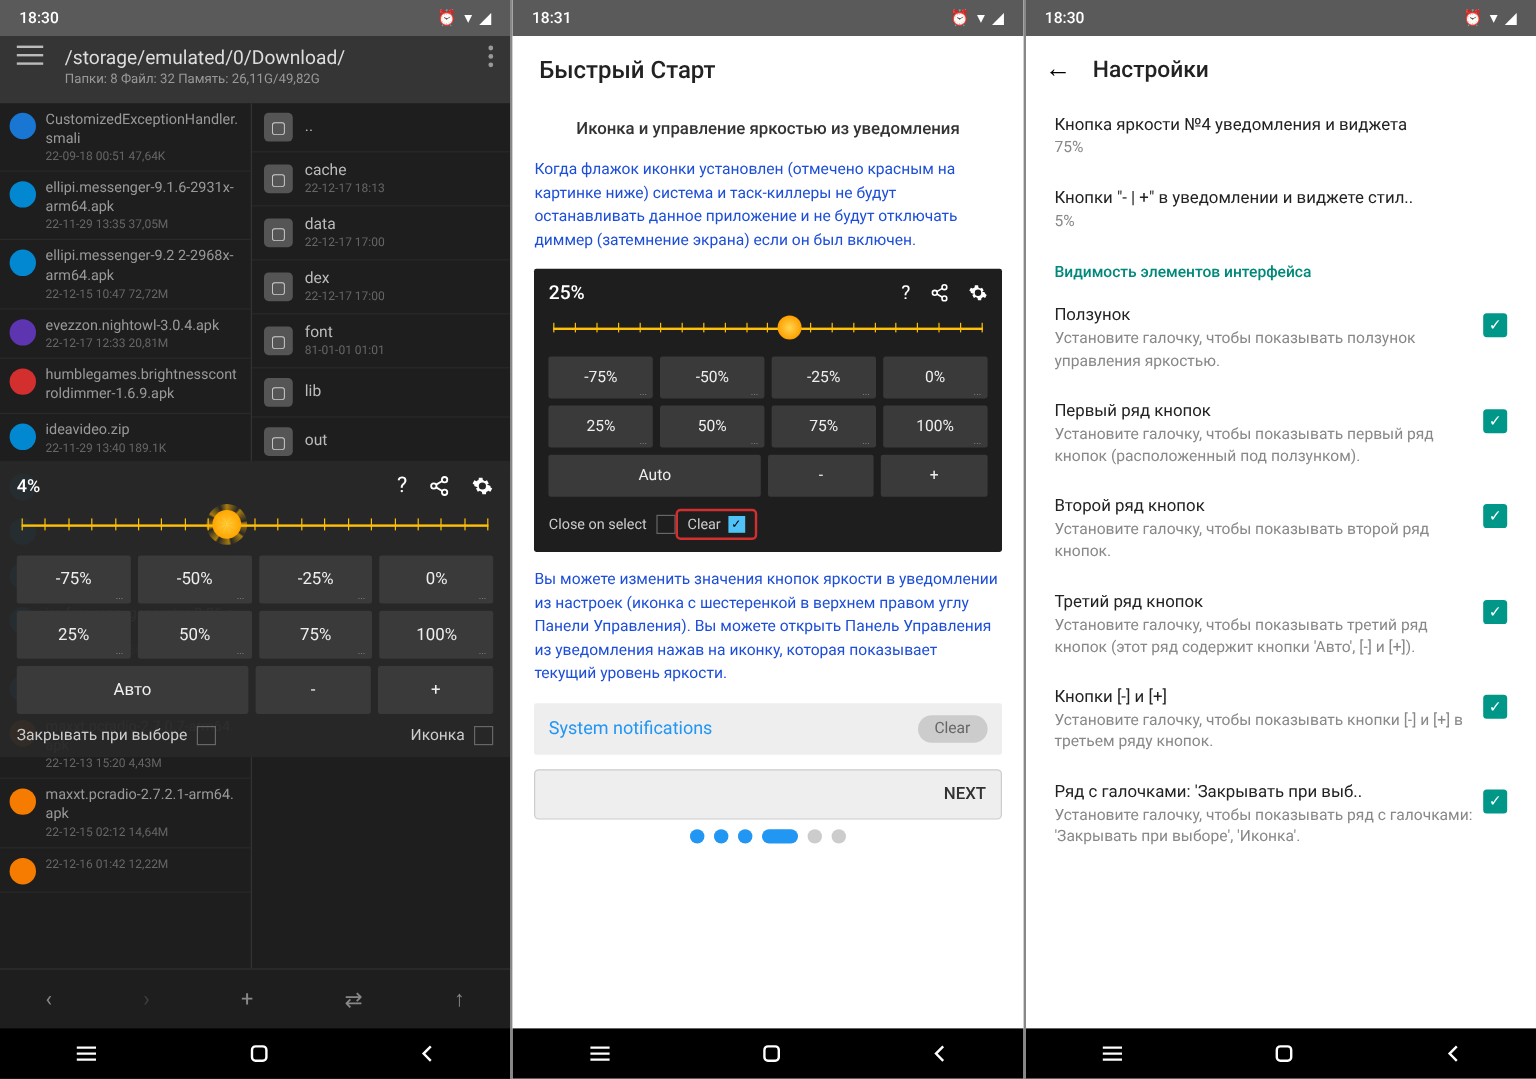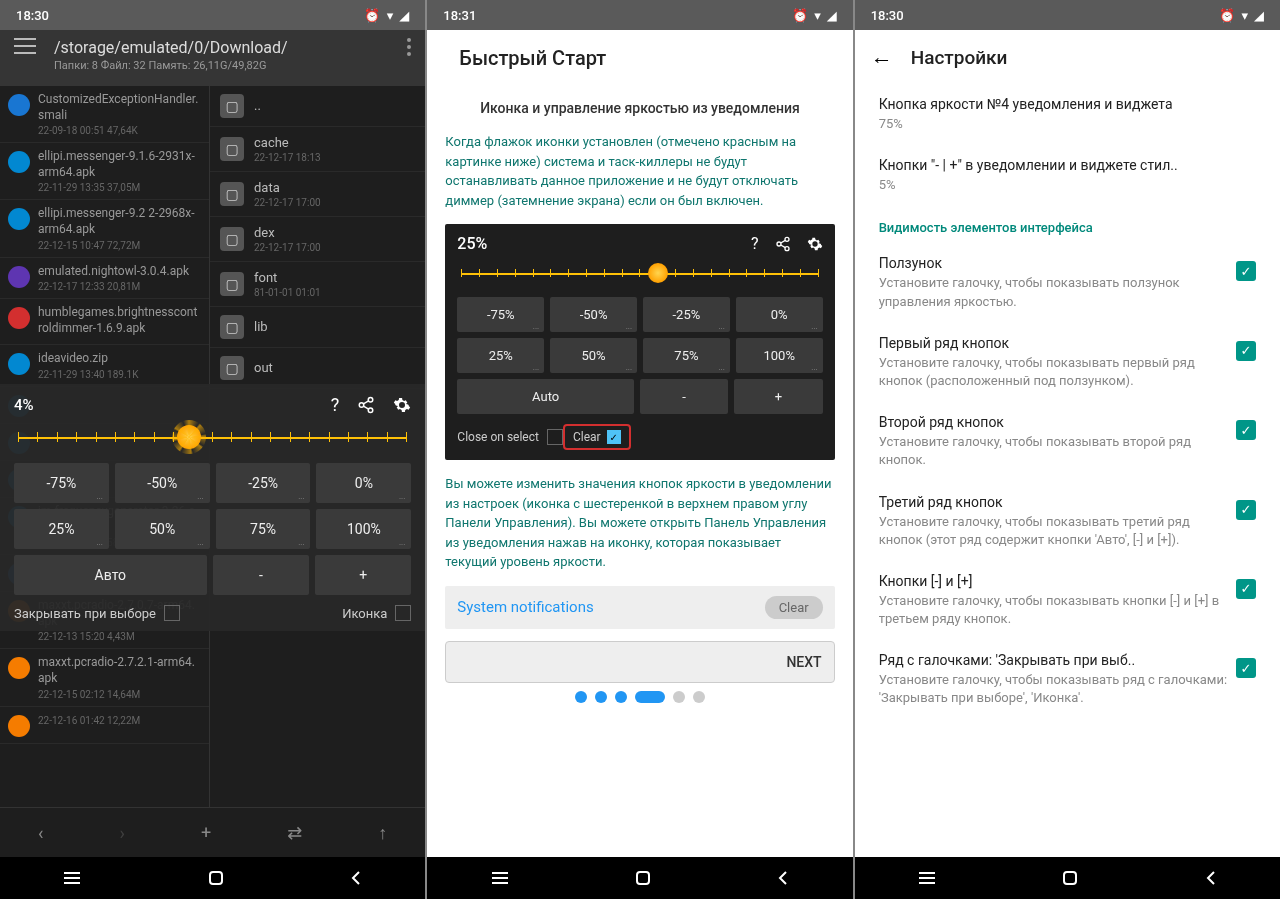--- a/index.html
+++ b/index.html
@@ -60,24 +60,24 @@
 .dimmer-bottom { display: flex; align-items: center; font-size: 13px; color: #ccc; }
 .dimmer-bottom .spacer { flex: 1; }
 .dimmer-check { width: 16px; height: 16px; border: 1px solid #666; margin-left: 8px; cursor: pointer; }
 
 
 .nav-bar { height: 42px; background: #000; display: flex; align-items: center; justify-content: space-around; color: #fff; }
 .nav-bar .nav-icon { cursor: pointer; }
 
 
 .p2 { background: #fff; }
-.p2 .header { padding: 16px 32px; font-size: 20px; font-weight: 500; color: #222; }
+.p2 .header { padding: 16px 22px; font-size: 20px; font-weight: 500; color: #222; }
 .p2 .scroll { flex: 1; overflow: hidden; padding: 4px 18px; }
 .p2 .section-title { text-align: center; font-size: 14px; font-weight: 500; color: #333; margin: 10px 0 16px; }
-.p2 .para { font-size: 13px; color: #0f766e; line-height: 1.5; margin-bottom: 14px; }
+.p2 .para { font-size: 13px; color: #1d4ed8; line-height: 1.5; margin-bottom: 14px; }
 .p2 .preview { background: #1e1e1e; border-radius: 2px; padding: 10px 12px; color: #fff; }
 .p2 .preview-top { display: flex; align-items: center; margin-bottom: 10px; }
 .p2 .preview-top .pct { font-size: 16px; font-weight: 500; }
 .p2 .preview-top .spacer { flex: 1; }
 .p2 .preview-top .icon { margin-left: 16px; font-size: 16px; }
 .p2 .preview-slider { position: relative; height: 20px; margin: 8px 4px 14px; }
 .p2 .preview-slider .track { position: absolute; top: 50%; left: 0; right: 0; height: 2px; background: #ffc107; }
 .p2 .preview-slider .ticks { position: absolute; top: 50%; left: 0; right: 0; height: 8px; transform: translateY(-50%); display: flex; justify-content: space-between; }
 .p2 .preview-slider .ticks span { width: 1px; background: #ffc107; }
 .p2 .preview-slider .thumb { position: absolute; top: 50%; left: 55%; transform: translate(-50%,-50%); width: 20px; height: 20px; background: radial-gradient(circle,#ffd54f 0%,#ffa000 70%); border-radius: 50%; }
@@ -164,21 +164,21 @@
         <div class="file-item">
           <div class="file-icon teal"></div>
           <div>
             <div class="file-name">ellipi.messenger-9.2 2-2968x-arm64.apk</div>
             <div class="file-meta">22-12-15 10:47  72,72M</div>
           </div>
         </div>
         <div class="file-item">
           <div class="file-icon purple"></div>
           <div>
-            <div class="file-name">emulated.nightowl-3.0.4.apk</div>
+            <div class="file-name">evezzon.nightowl-3.0.4.apk</div>
             <div class="file-meta">22-12-17 12:33  20,81M</div>
           </div>
         </div>
         <div class="file-item">
           <div class="file-icon red"></div>
           <div>
             <div class="file-name">humblegames.brightnesscontroldimmer-1.6.9.apk</div>
             <div class="file-meta"></div>
           </div>
         </div>

